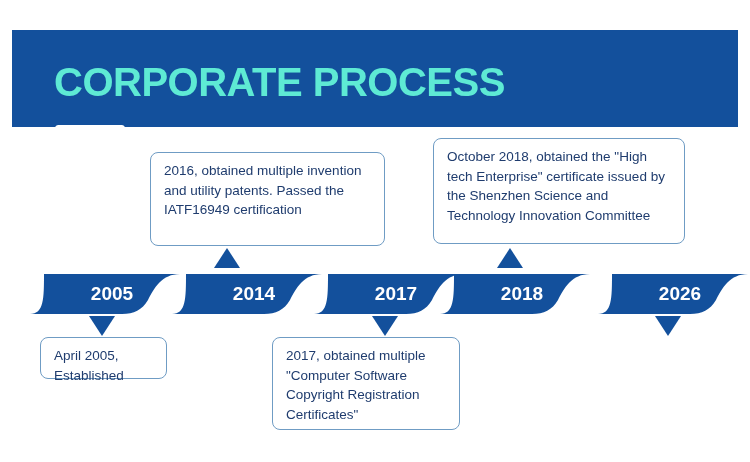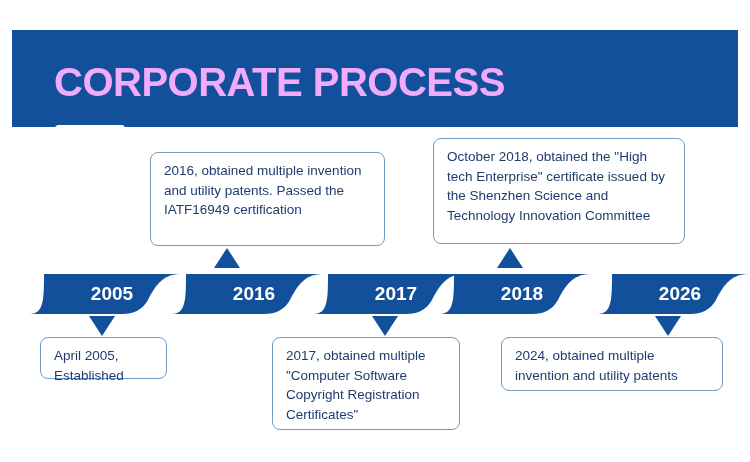--- a/index.html
+++ b/index.html
@@ -25,21 +25,21 @@
     left: 12px;
     top: 30px;
     width: 726px;
     height: 97px;
     background: #13509C;
   }
   .header-title {
     position: absolute;
     left: 42px;
     top: 32px;
-    color: #f0abfc;
+    color: #5eead4;
     font-size: 40px;
     font-weight: bold;
     letter-spacing: -0.5px;
     line-height: 1;
     white-space: nowrap;
     font-family: "Liberation Sans", sans-serif;
   }
   .header-rule {
     position: absolute;
     left: 43px;
@@ -141,21 +141,21 @@
       <svg viewBox="0 0 150 40" preserveAspectRatio="none">
         <path d="M14 0 H150 C132 0 124 14 118 26 C112 36 104 40 92 40 H0 C14 40 14 24 14 0 Z" fill="#13509C"></path>
       </svg>
       <div class="year-label">2005</div>
     </div>
 
     <div class="year-ribbon" style="left:172px;">
       <svg viewBox="0 0 150 40" preserveAspectRatio="none">
         <path d="M14 0 H150 C132 0 124 14 118 26 C112 36 104 40 92 40 H0 C14 40 14 24 14 0 Z" fill="#13509C"></path>
       </svg>
-      <div class="year-label">2016</div>
+      <div class="year-label">2014</div>
     </div>
 
     <div class="year-ribbon" style="left:314px;">
       <svg viewBox="0 0 150 40" preserveAspectRatio="none">
         <path d="M14 0 H150 C132 0 124 14 118 26 C112 36 104 40 92 40 H0 C14 40 14 24 14 0 Z" fill="#13509C"></path>
       </svg>
       <div class="year-label">2017</div>
     </div>
 
     <div class="year-ribbon" style="left:440px;">
@@ -174,15 +174,14 @@
 
   </div>
 
   <div class="tri tri-down" style="left:89px; top:316px;"></div>
   <div class="info-box" style="left:40px; top:337px; width:127px; height:42px;">April 2005, Established</div>
 
   <div class="tri tri-down" style="left:372px; top:316px;"></div>
   <div class="info-box" style="left:272px; top:337px; width:188px; height:93px;">2017, obtained multiple "Computer Software Copyright Registration Certificates"</div>
 
   <div class="tri tri-down" style="left:655px; top:316px;"></div>
-  <div class="info-box" style="left:501px; top:337px; width:222px; height:54px;">2024, obtained multiple invention and utility patents</div>
 
 </div>
 
 </body></html>

